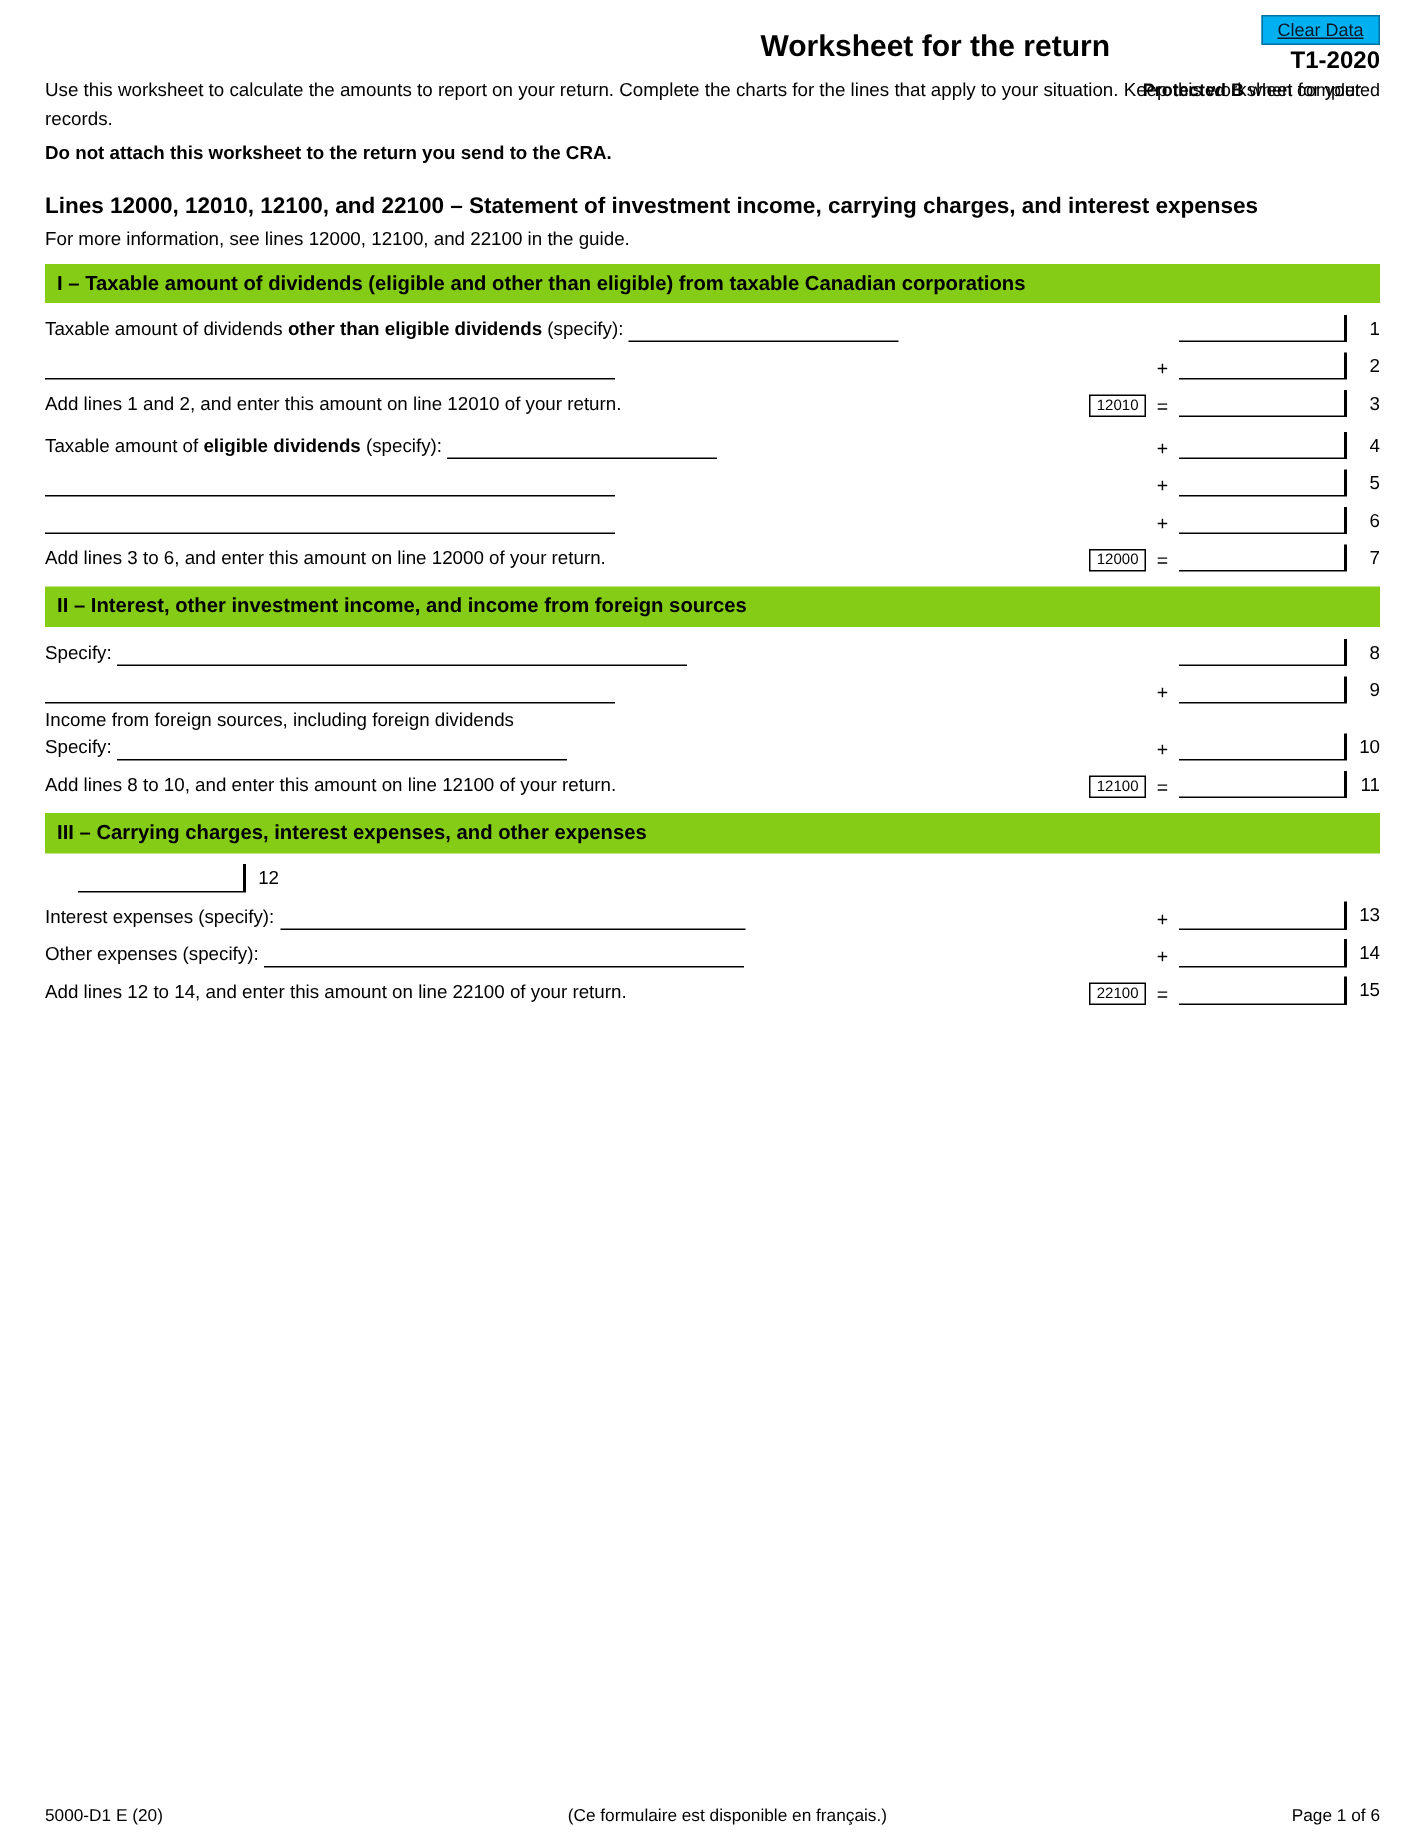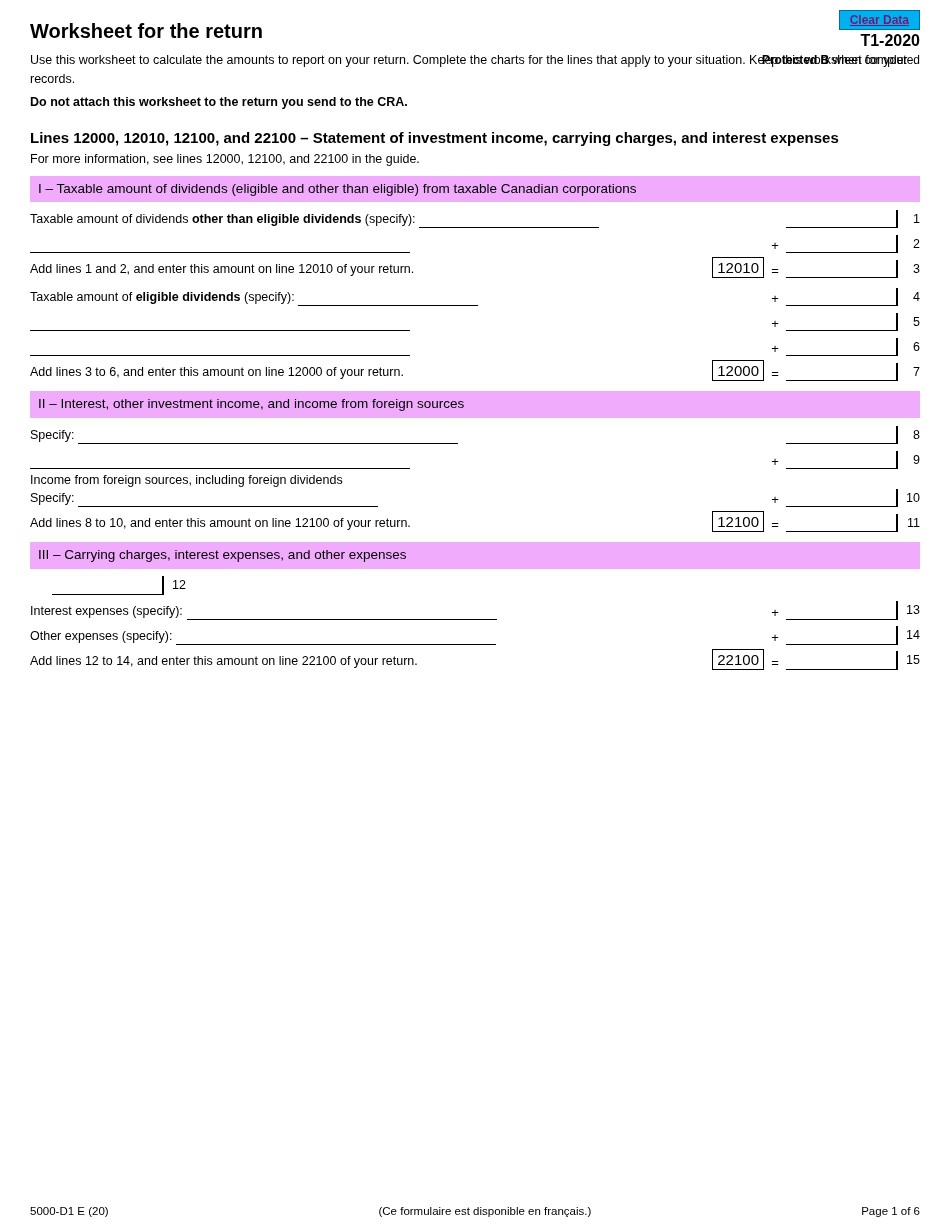--- a/index.html
+++ b/index.html
@@ -13,25 +13,25 @@
       padding: 0;
     }
     .page {
       width: 950px;
       min-height: 1230px;
       padding: 10px 30px 20px 30px;
       position: relative;
     }
     .clear-data-btn {
       background: #00b0f0;
-      color: #701a75;
+      color: #0f172a;
       border: 1px solid #0070a0;
       padding: 2px 10px;
       font-size: 12px;
-      font-weight: bold;
+      font-weight: normal;
       cursor: pointer;
       text-decoration: underline;
     }
     .form-id-area {
       text-align: right;
       font-size: 13px;
       font-weight: bold;
       line-height: 1.4;
       margin-bottom: 2px;
     }
@@ -62,22 +62,22 @@
       font-weight: bold;
       margin: 18px 0 4px 0;
       line-height: 1.4;
     }
     .section-subtext {
       font-size: 12.5px;
       margin-bottom: 8px;
     }
     .subsection-header {
       font-size: 13.5px;
-      font-weight: normal;
-      background: #f0abfc;
+      font-weight: bold;
+      background: #84cc16;
       padding: 4px 8px;
       margin: 10px 0 4px 0;
       line-height: 1.4;
     }
     .underline-input {
       display: inline-block;
       border-bottom: 1px solid #000;
       width: 180px;
       height: 16px;
       vertical-align: bottom;
@@ -108,21 +108,21 @@
       flex-shrink: 0;
     }
     .row-input {
       width: 110px;
       border-bottom: 1px solid #000;
       height: 16px;
       flex-shrink: 0;
     }
     .row-linecode {
       border: 1px solid #000;
-      font-size: 15px;
+      font-size: 10px;
       padding: 1px 4px;
       text-align: left;
       flex-shrink: 0;
       white-space: nowrap;
     }
     .row-equals {
       width: 22px;
       text-align: center;
       font-size: 13px;
       flex-shrink: 0;
@@ -151,21 +151,21 @@
       justify-content: space-between;
       font-size: 11.5px;
     }
     .top-right-block {
       position: absolute;
       top: 10px;
       right: 30px;
       text-align: right;
     }
     .header-title-block {
-      text-align: left;
+      text-align: right;
       margin-bottom: 4px;
     }
   </style>
 </head>
 <body>
 
 <div class="page">
 
   <div class="top-right-block">
     <div>

